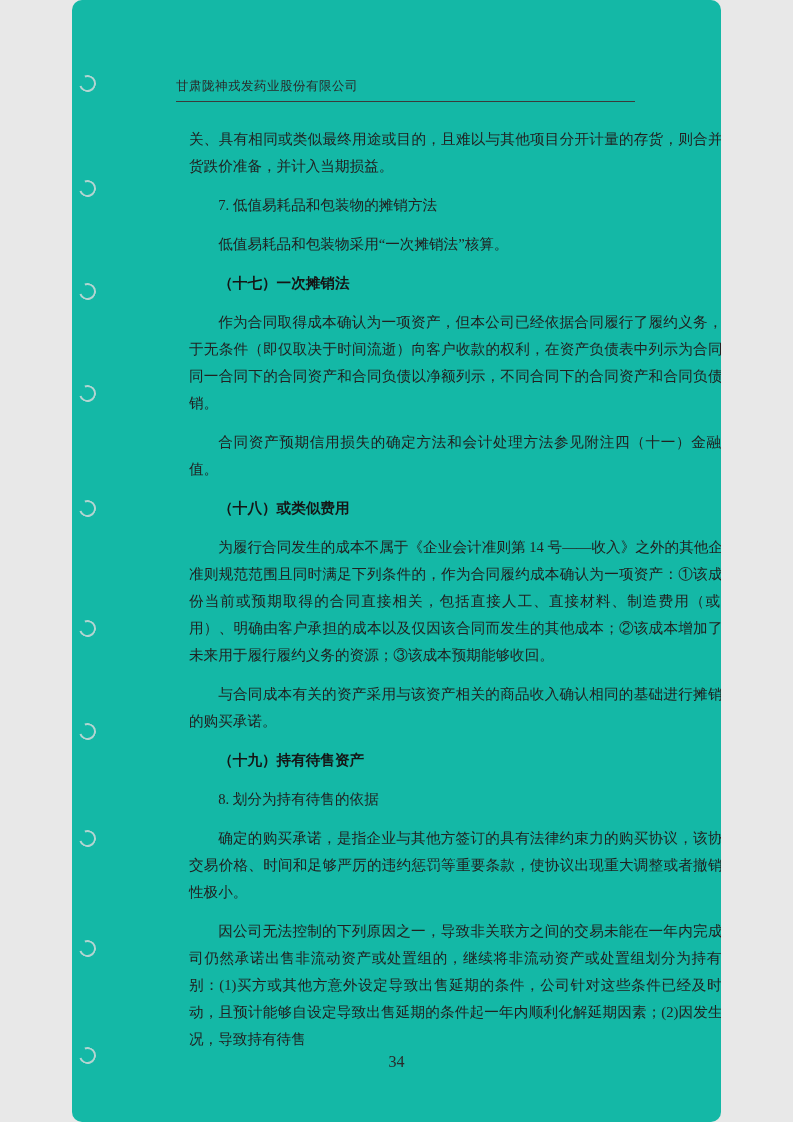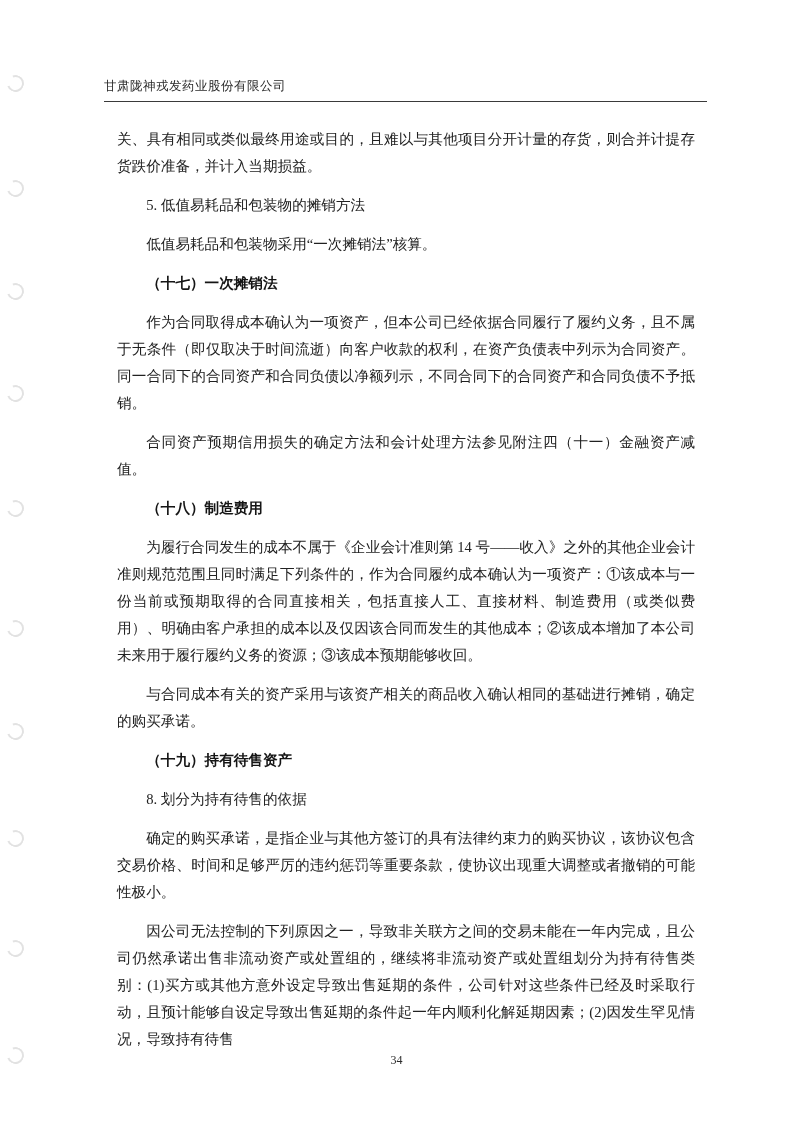--- a/index.html
+++ b/index.html
@@ -3,26 +3,27 @@
 <meta charset="utf-8">
 <style>
   html, body {
     margin: 0;
     padding: 0;
     background: #e8e8e8;
     font-family: "Liberation Serif", "DejaVu Serif", serif;
   }
   .page {
     position: relative;
-    width: 793px;
+    width: 649px;
     height: 1122px;
     margin: 0 auto;
-    background: #ffffff;
+    background: #14b8a6;
     color: #1f1f1f;
     overflow: hidden;
+    border-radius: 10px;
   }
   
   .binding-mark {
     position: absolute;
     left: 7px;
     width: 13px;
     height: 13px;
     border: 2px solid #dcdcdc;
     border-left-color: transparent;
     border-radius: 50%;
@@ -58,40 +59,40 @@
   .doc-body p.para { text-indent: 2em; }
   .doc-body p.noindent { text-indent: 0; }
   .doc-body p.heading { text-indent: 2em; font-weight: bold; color: #151515; }
   .footer {
     position: absolute;
     left: 0;
     width: 100%;
     text-align: center;
     color: #2a2a2a;
   }
-  .footer-page { top: 1053px; font-size: 12px; }
+  .footer-page { top: 1053px; font-size: 16px; }
   .footer-doc { top: 1125px; font-size: 19px; letter-spacing: 1px; }
 </style>
 </head>
 <body>
 
 <div class="page">
 
   <div class="header">
     <span class="company">甘肃陇神戎发药业股份有限公司</span>
   </div>
 
   <div class="doc-body" id="doc-body">
       <p class="noindent">关、具有相同或类似最终用途或目的，且难以与其他项目分开计量的存货，则合并计提存货跌价准备，并计入当期损益。</p>
-      <p class="para">5. 低值易耗品和包装物的摊销方法</p>
+      <p class="para">7. 低值易耗品和包装物的摊销方法</p>
       <p class="para">低值易耗品和包装物采用“一次摊销法”核算。</p>
       <p class="heading">（十七）一次摊销法</p>
       <p class="para">作为合同取得成本确认为一项资产，但本公司已经依据合同履行了履约义务，且不属于无条件（即仅取决于时间流逝）向客户收款的权利，在资产负债表中列示为合同资产。同一合同下的合同资产和合同负债以净额列示，不同合同下的合同资产和合同负债不予抵销。</p>
       <p class="para">合同资产预期信用损失的确定方法和会计处理方法参见附注四（十一）金融资产减值。</p>
-      <p class="heading">（十八）制造费用</p>
+      <p class="heading">（十八）或类似费用</p>
       <p class="para">为履行合同发生的成本不属于《企业会计准则第 14 号——收入》之外的其他企业会计准则规范范围且同时满足下列条件的，作为合同履约成本确认为一项资产：①该成本与一份当前或预期取得的合同直接相关，包括直接人工、直接材料、制造费用（或类似费用）、明确由客户承担的成本以及仅因该合同而发生的其他成本；②该成本增加了本公司未来用于履行履约义务的资源；③该成本预期能够收回。</p>
       <p class="para">与合同成本有关的资产采用与该资产相关的商品收入确认相同的基础进行摊销，确定的购买承诺。</p>
       <p class="heading">（十九）持有待售资产</p>
       <p class="para">8. 划分为持有待售的依据</p>
       <p class="para">确定的购买承诺，是指企业与其他方签订的具有法律约束力的购买协议，该协议包含交易价格、时间和足够严厉的违约惩罚等重要条款，使协议出现重大调整或者撤销的可能性极小。</p>
       <p class="para">因公司无法控制的下列原因之一，导致非关联方之间的交易未能在一年内完成，且公司仍然承诺出售非流动资产或处置组的，继续将非流动资产或处置组划分为持有待售类别：(1)买方或其他方意外设定导致出售延期的条件，公司针对这些条件已经及时采取行动，且预计能够自设定导致出售延期的条件起一年内顺利化解延期因素；(2)因发生罕见情况，导致持有待售</p>
     </div>
 
   <div class="footer footer-page">34</div>
   <div class="footer footer-doc">6-1-148</div>

